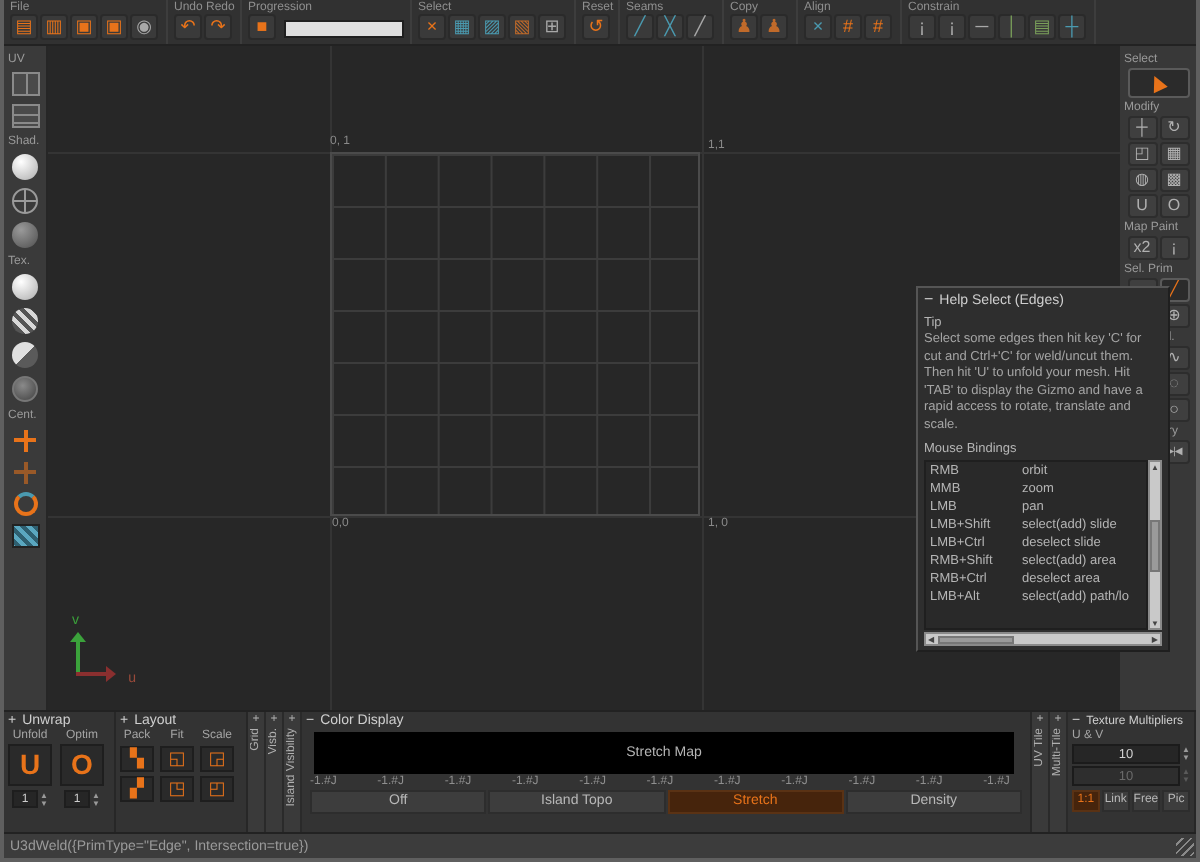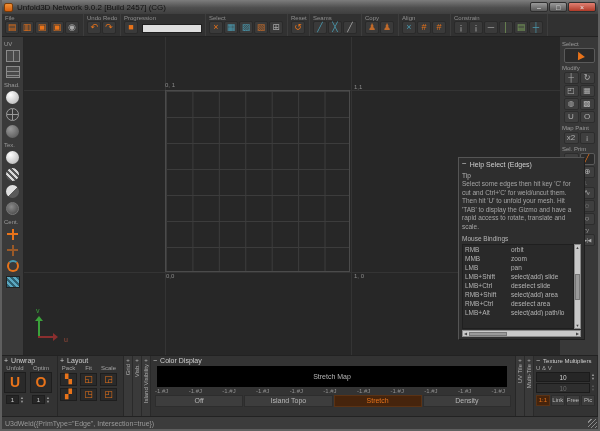--- a/index.html
+++ b/index.html
@@ -179,29 +179,20 @@
                display:flex; align-items:center; position:relative; }
   .status-text { font-size:7px; color:#9a9a9a; padding-left:3px; white-space:nowrap; }
   .resize-grip { position:absolute; right:1px; bottom:1px; width:9px; height:9px;
                  background:repeating-linear-gradient(135deg,transparent 0 2px,#8a8a8a 2px 3px); }
 </style>
 </head>
 <body>
 
 <div class="window" data-name="app-window">
 
-  <div class="titlebar" data-name="title-bar">
-    <div class="app-icon" data-name="app-icon"></div>
-    <div class="title-text" data-name="window-title">Unfold3D Network 9.0.2 [Build 2457] (CG)</div>
-    <div class="win-controls">
-      <div class="win-btn" data-name="minimize-button">–</div>
-      <div class="win-btn" data-name="maximize-button">□</div>
-      <div class="win-btn close" data-name="close-button">×</div>
-    </div>
-  </div>
 
 
   <div class="toolbar" data-name="main-toolbar">
     <div class="tb-group" data-name="toolbar-group-file">
       <span class="tb-label">File</span>
       <div class="tb-icon c-orange" data-name="open-file-icon">▤</div>
       <div class="tb-icon c-orange" data-name="import-icon">▥</div>
       <div class="tb-icon c-orange" data-name="save-icon">▣</div>
       <div class="tb-icon c-orange" data-name="save-as-icon">▣</div>
       <div class="tb-icon c-gray" data-name="screenshot-icon">◉</div>

